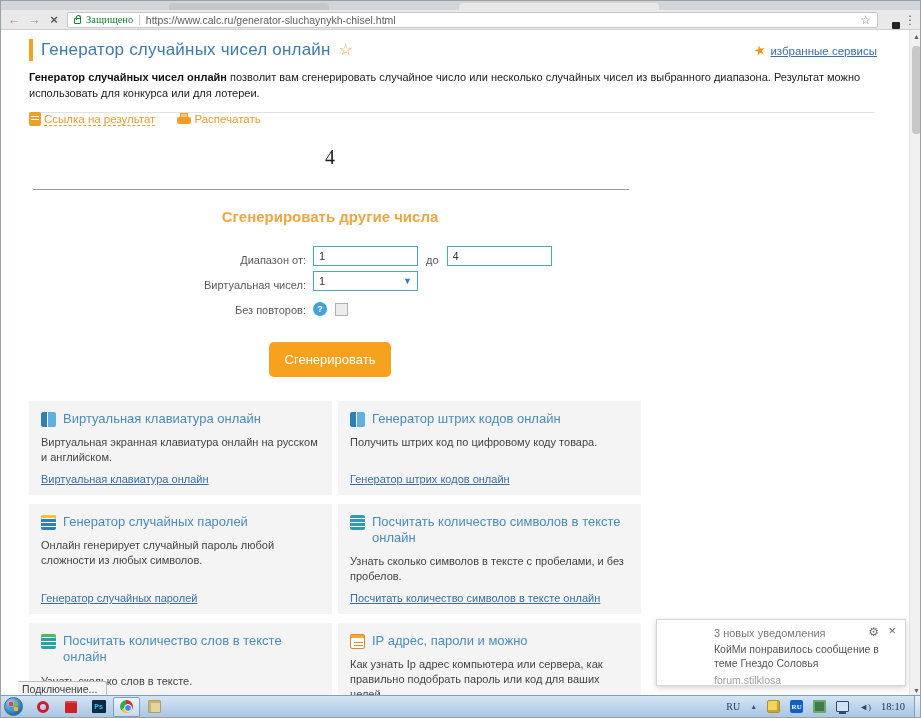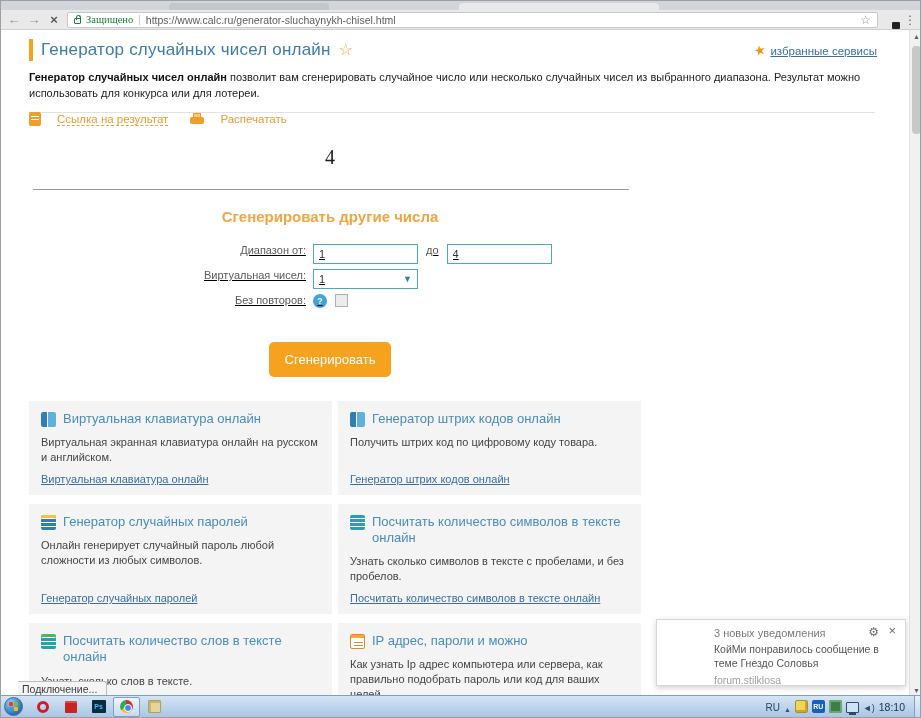--- a/index.html
+++ b/index.html
@@ -37,38 +37,38 @@
   .page-title { position:absolute; left:12px; top:2px; font-size:17px; color:#3e7ca8; letter-spacing:.2px; }
   .title-star { position:absolute; top:2px; font-size:16px; color:#f0a33c; margin-left:6px; }
   .favorites { position:absolute; right:2px; top:5px; display:flex; align-items:center; gap:5px; }
   .fav-burst { color:#f0950f; font-size:13px; transform:rotate(-12deg); }
   .fav-link { color:#3a6ea5; font-size:11.5px; text-decoration:underline; cursor:pointer; }
 
   .intro { position:absolute; top:40px; left:28px; right:34px; font-size:11px; color:#222; line-height:1.45; padding-bottom:10px; border-bottom:1px solid #e2e2e2; }
   .intro b { color:#111; }
 
   .actions { position:absolute; top:82px; left:28px; display:flex; gap:22px; align-items:center; }
-  .action { display:flex; align-items:center; gap:16px; cursor:pointer; }
+  .action { display:flex; align-items:center; gap:3px; cursor:pointer; }
   .doc-icon { width:12px; height:14px; background:#f09e2a; border-radius:2px;
     background-image:linear-gradient(#fff,#fff),linear-gradient(#fff,#fff);
     background-size:8px 1px,8px 1px; background-position:2px 4px,2px 7px; background-repeat:no-repeat; }
   .print-icon { position:relative; width:14px; height:12px; }
   .print-icon .body { position:absolute; bottom:1px; left:0; width:14px; height:7px; background:#f09e2a; border-radius:2px; }
   .print-icon .paper { position:absolute; top:0; left:3px; width:8px; height:5px; background:#f7c87e; border:1px solid #f09e2a; }
   .action-link { color:#e89a30; font-size:11.5px; }
   .action-link.dashed { border-bottom:1px dashed #e8a13c; }
 
   .result-number { position:absolute; top:116px; left:0; width:658px; text-align:center;
     font-family:"Liberation Serif", serif; font-size:20px; color:#1c1c1c; }
   .result-rule { position:absolute; top:159px; left:32px; width:596px; height:0; border-top:1px solid #9a9a9a; }
 
   .gen-heading { position:absolute; top:178px; left:0; width:658px; text-align:center; font-size:15px; font-weight:bold; color:#efa544; }
 
   .gen-form { position:absolute; top:214px; left:0; width:658px; }
-  .frow { display:flex; align-items:flex-start; margin-bottom:3px; height:22px;text-decoration:underline; }
+  .frow { display:flex; align-items:flex-end; margin-bottom:3px; height:22px; }
   .flabel { width:312px; text-align:right; padding-right:7px; font-size:11px; color:#5a5a5a; }
   .tinput { width:105px; height:20px; border:1px solid #4aa8c3; font-size:11px; color:#333; padding:0 5px; outline:none; background:#fff; }
   .to-label { font-size:11px; color:#5a5a5a; margin:0 8px; }
   .fselect { position:relative; width:105px; height:20px; border:1px solid #4aa8c3; background:#fff; font-size:11px; color:#333; display:flex; align-items:center; padding-left:5px; cursor:pointer; }
   .sel-arrow { position:absolute; right:5px; top:4px; color:#2d7dc1; font-size:9px; }
   .help-badge { width:14px; height:14px; border-radius:50%; background:#41a3da; color:#fff; font-size:9px; font-weight:bold; display:flex; align-items:center; justify-content:center; }
   .checkbox { width:13px; height:13px; background:#ececec; border:1px solid #b0b0b0; margin-left:8px; cursor:pointer; }
 
   .gen-button { position:absolute; top:312px; left:268px; width:122px; height:35px; background:#f7a21e; border:none; border-radius:5px; color:#fff; font-size:13px; font-family:"Liberation Sans",sans-serif; cursor:pointer; }
 
@@ -111,21 +111,21 @@
   .orb-flag i:nth-child(1){background:#e8402a;} .orb-flag i:nth-child(2){background:#7fbb42;}
   .orb-flag i:nth-child(3){background:#32a0da;} .orb-flag i:nth-child(4){background:#fbbc12;}
   .task-icon { width:27px; height:20px; display:flex; align-items:center; justify-content:center; border:1px solid transparent; border-radius:2px; margin-right:1px; cursor:pointer; }
   .task-icon.active { background:linear-gradient(#eef6ff,#c3daf2); border-color:#7d9fc2; }
   .opera-o { width:12px; height:12px; border:3px solid #cf1b2b; border-radius:50%; }
   .disk { width:12px; height:12px; background:#c22; border-radius:1px; box-shadow:inset 0 2px 0 #fff3; }
   .ps { width:14px; height:13px; background:#0b2a44; color:#3cc1f2; font-size:7px; font-weight:bold; display:flex; align-items:center; justify-content:center; border-radius:1px; }
   .chrome-ic { width:13px; height:13px; border-radius:50%; background:conic-gradient(#d93025 0 33%,#fbbc04 0 66%,#34a853 0 100%); position:relative; }
   .chrome-ic:after { content:""; position:absolute; left:3.5px; top:3.5px; width:6px; height:6px; border-radius:50%; background:#4285f4; border:1px solid #fff; }
   .sandy { width:13px; height:13px; background:#e5d49b; border:1px solid #b0a060; border-radius:1px; box-shadow:inset 2px 2px 0 #c8b473; }
-  .tray { margin-left:auto; display:flex; align-items:flex-end; gap:4px; padding-right:5px; }
+  .tray { margin-left:auto; display:flex; align-items:center; gap:10px; padding-right:5px;font-family:Liberation Serif, serif; }
   .tray-lang { font-size:10px; color:#24466b; }
   .tray-exp { font-size:7px; color:#35567c; }
   .tray-yellow { width:13px; height:13px; background:#f2d558; border:1px solid #a9912e; border-radius:2px; box-shadow:inset -2px -2px 0 #caa62e; }
   .tray-ru { width:13px; height:13px; background:#1560be; color:#fff; font-size:7px; font-weight:bold; display:flex; align-items:center; justify-content:center; border-radius:2px; }
   .tray-green { width:13px; height:13px; background:#3f7d46; border-radius:2px; box-shadow:inset 0 0 0 2px #6aa86f; }
   .tray-net { width:13px; height:11px; border:1px solid #2c4a6b; background:#cfe3f5; border-radius:1px; position:relative; }
   .tray-net:after { content:""; position:absolute; left:2px; bottom:-3px; width:7px; height:2px; background:#2c4a6b; }
   .tray-spk { font-size:9px; color:#2c4a6b; }
   .tray-clock { font-size:10.5px; color:#16334f; }
   .show-desktop { width:8px; height:22px; background:linear-gradient(#e8f1fa,#bfd6ec); border-left:1px solid #7d9fc2; margin-left:4px; }

